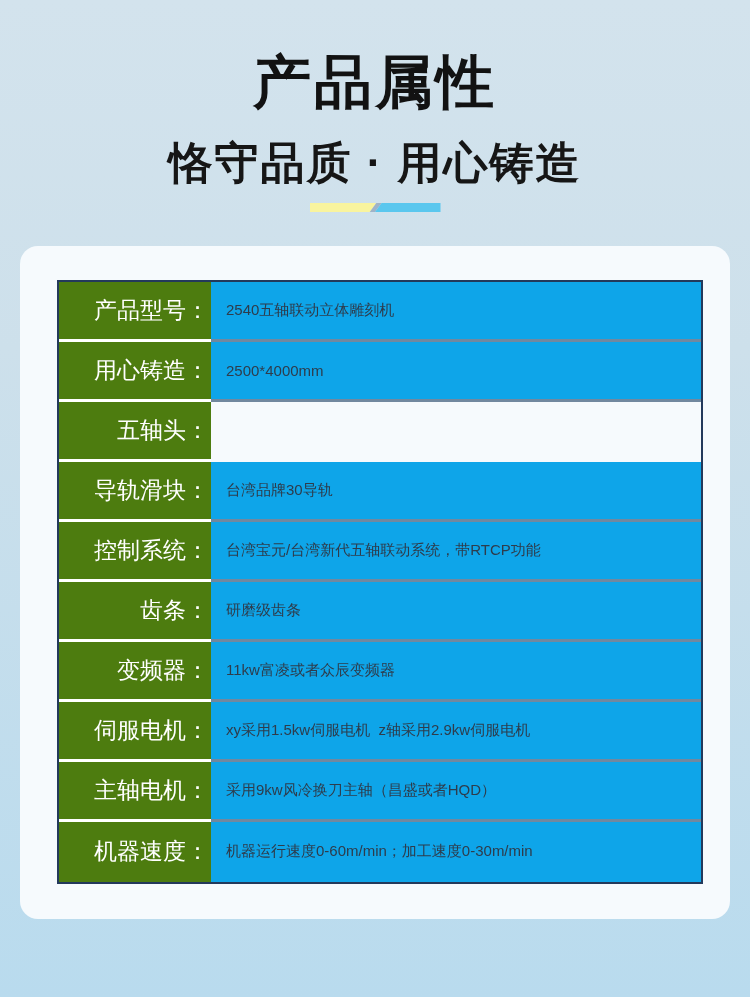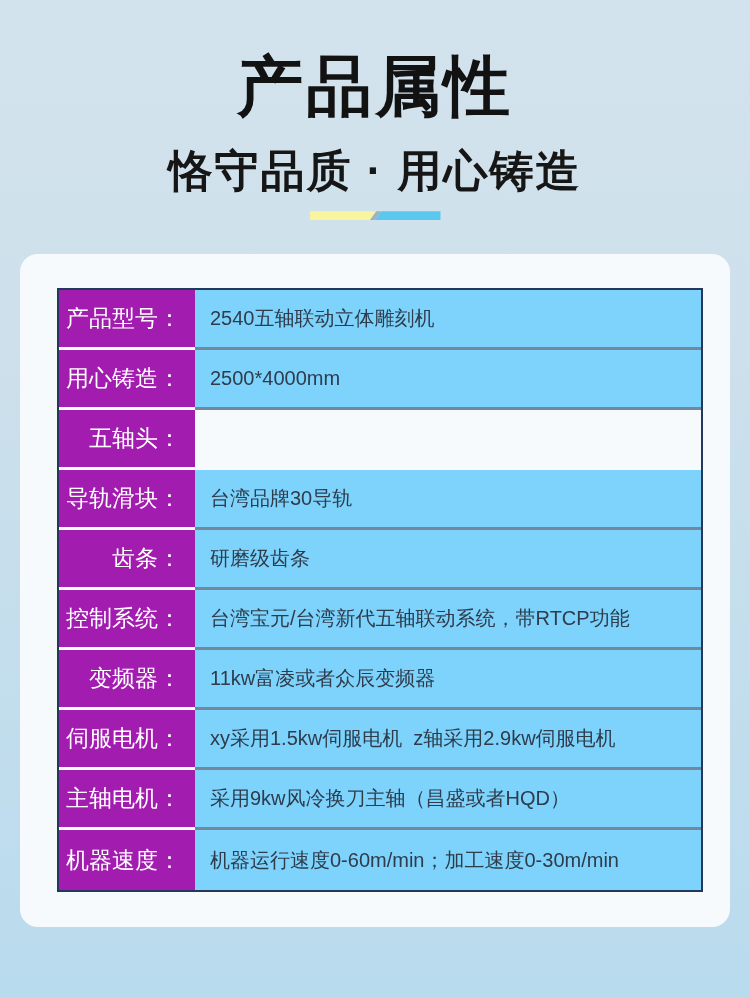--- a/index.html
+++ b/index.html
@@ -15,21 +15,21 @@
   }
   .page {
     width: 750px;
     height: 997px;
     position: relative;
   }
   .page-title {
     margin: 0;
     padding-top: 52px;
     text-align: center;
-    font-size: 66px;
+    font-size: 58px;
     line-height: 1.05;
     font-weight: 900;
     letter-spacing: 3px;
     color: #121212;
   }
   .page-subtitle {
     margin-top: 28px;
     text-align: center;
     font-size: 44px;
     line-height: 1.0;
@@ -78,38 +78,38 @@
     display: flex;
     flex-direction: column;
   }
   .spec-row {
     display: flex;
     flex: 1 1 0;
     min-height: 0;
   }
   .spec-row .spec-label {
     box-sizing: border-box;
-    width: 136px;
-    background: #a21caf;
+    width: 152px;
+    background: #4d7c0f;
     border-bottom: 3px solid #ffffff;
     color: #ffffff;
     font-size: 23px;
     display: flex;
     align-items: center;
     justify-content: flex-end;
-    padding-right: 14px;
+    padding-right: 2px;
     white-space: nowrap;
   }
   .spec-row .spec-value {
     box-sizing: border-box;
     flex: 1;
-    background: #7dd3fc;
+    background: #0ea5e9;
     border-bottom: 3px solid #71889f;
     color: #2e3c4c;
-    font-size: 20px;
+    font-size: 15px;
     display: flex;
     align-items: center;
     padding-left: 15px;
     white-space: pre;
   }
   .spec-row:last-child .spec-label,
   .spec-row:last-child .spec-value {
     border-bottom: none;
   }
 </style>
@@ -144,27 +144,27 @@
       <div class="spec-row">
         <div class="spec-label">五轴头：</div>
       </div>
 
       <div class="spec-row">
         <div class="spec-label">导轨滑块：</div>
         <div class="spec-value">台湾品牌30导轨</div>
       </div>
 
       <div class="spec-row">
-        <div class="spec-label">齿条：</div>
-        <div class="spec-value">研磨级齿条</div>
+        <div class="spec-label">控制系统：</div>
+        <div class="spec-value">台湾宝元/台湾新代五轴联动系统，带RTCP功能</div>
       </div>
 
       <div class="spec-row">
-        <div class="spec-label">控制系统：</div>
-        <div class="spec-value">台湾宝元/台湾新代五轴联动系统，带RTCP功能</div>
+        <div class="spec-label">齿条：</div>
+        <div class="spec-value">研磨级齿条</div>
       </div>
 
       <div class="spec-row">
         <div class="spec-label">变频器：</div>
         <div class="spec-value">11kw富凌或者众辰变频器</div>
       </div>
 
       <div class="spec-row">
         <div class="spec-label">伺服电机：</div>
         <div class="spec-value">xy采用1.5kw伺服电机  z轴采用2.9kw伺服电机</div>

